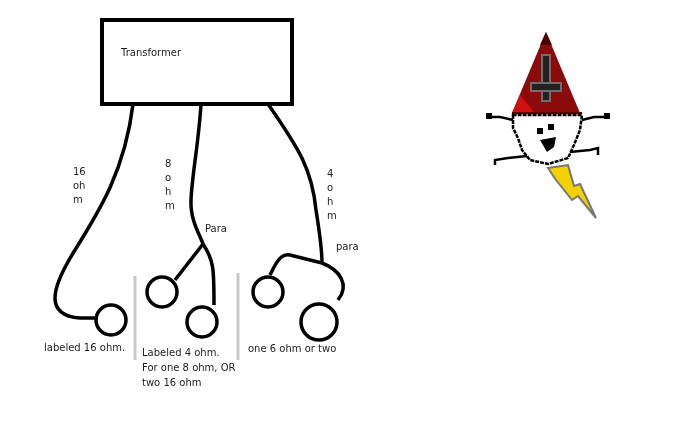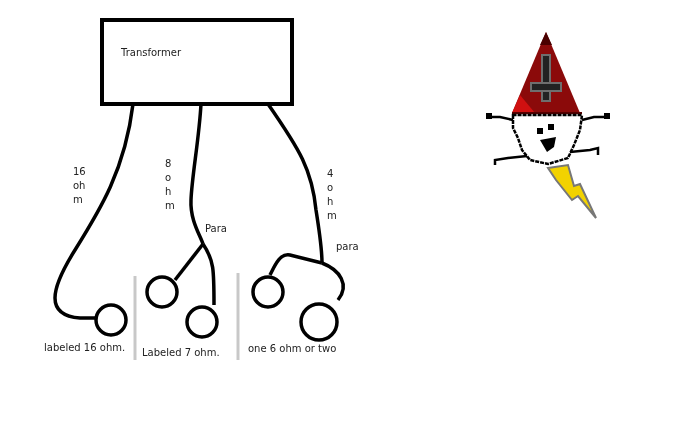--- a/index.html
+++ b/index.html
@@ -75,17 +75,19 @@
 <div class="lbl vert" style="left:327px; top:167px;">4
 o
 h
 m</div>
 <div class="lbl" style="left:336px; top:240px;">para</div>
 
 <div class="lbl cap" style="left:44px; top:340px;">
   <div>labeled 16 ohm.</div>
 </div>
 <div class="lbl cap" style="left:142px; top:345px;">
-  <div>Labeled 7 ohm.</div>
+  <div>Labeled 4 ohm.</div>
+  <div>For one 8 ohm, OR</div>
+  <div>two 16 ohm</div>
 </div>
 <div class="lbl cap" style="left:248px; top:341px;">
   <div>one 6 ohm or two</div>
 </div>
 
 </body></html>

